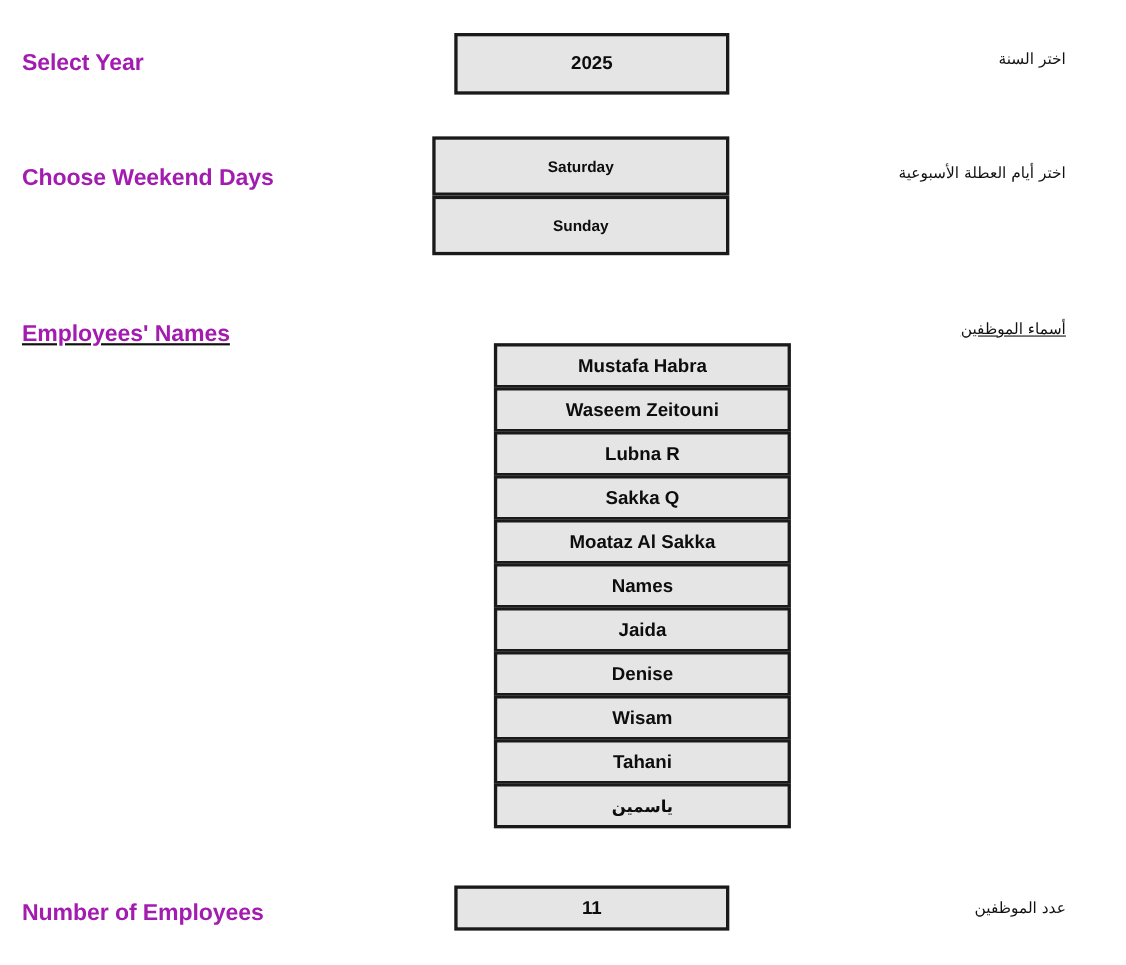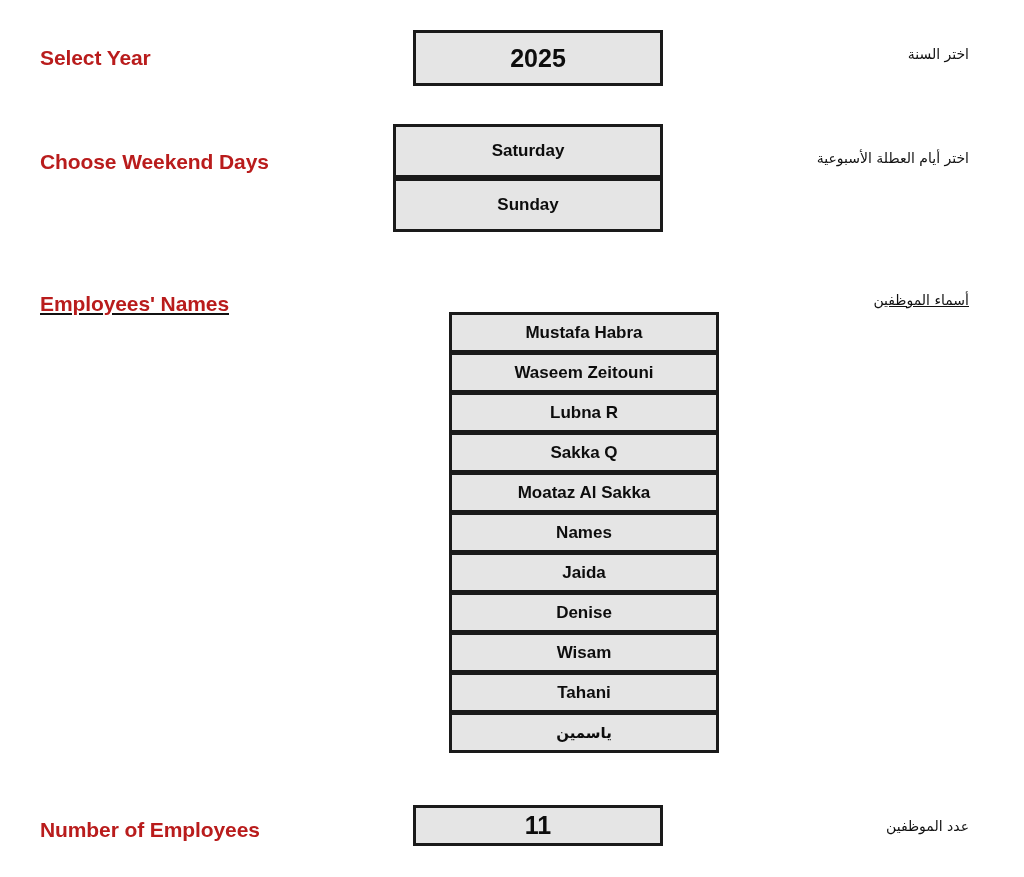--- a/index.html
+++ b/index.html
@@ -21,23 +21,23 @@
   .form-row {
     display: grid;
     grid-template-columns: 393px 270px 361px;
     align-items: start;
     width: 1024px;
   }
 
   .label-en {
     font-size: 21px;
     font-weight: bold;
-    color: #b91c1c;
+    color: #a21caf;
     letter-spacing: -0.1px;
-    padding-left: 40px;
+    padding-left: 20px;
     box-sizing: border-box;
     white-space: nowrap;
   }
 
   .label-ar {
     font-size: 14px;
     font-weight: normal;
     color: #111111;
     direction: rtl;
     text-align: right;
@@ -58,27 +58,27 @@
     box-sizing: border-box;
     display: flex;
     align-items: center;
     justify-content: center;
     font-weight: bold;
     color: #0d0d0d;
   }
 
   .field-box.single {
     height: 56px;
-    font-size: 25px;
+    font-size: 17px;
     margin-left: 20px;
   }
 
   .field-box.option {
     height: 54px;
-    font-size: 17px;
+    font-size: 14px;
   }
 
   .field-box.option + .field-box.option {
     border-top-width: 3px;
   }
 
   .field-box.name-item {
     height: 41px;
     font-size: 17px;
   }

